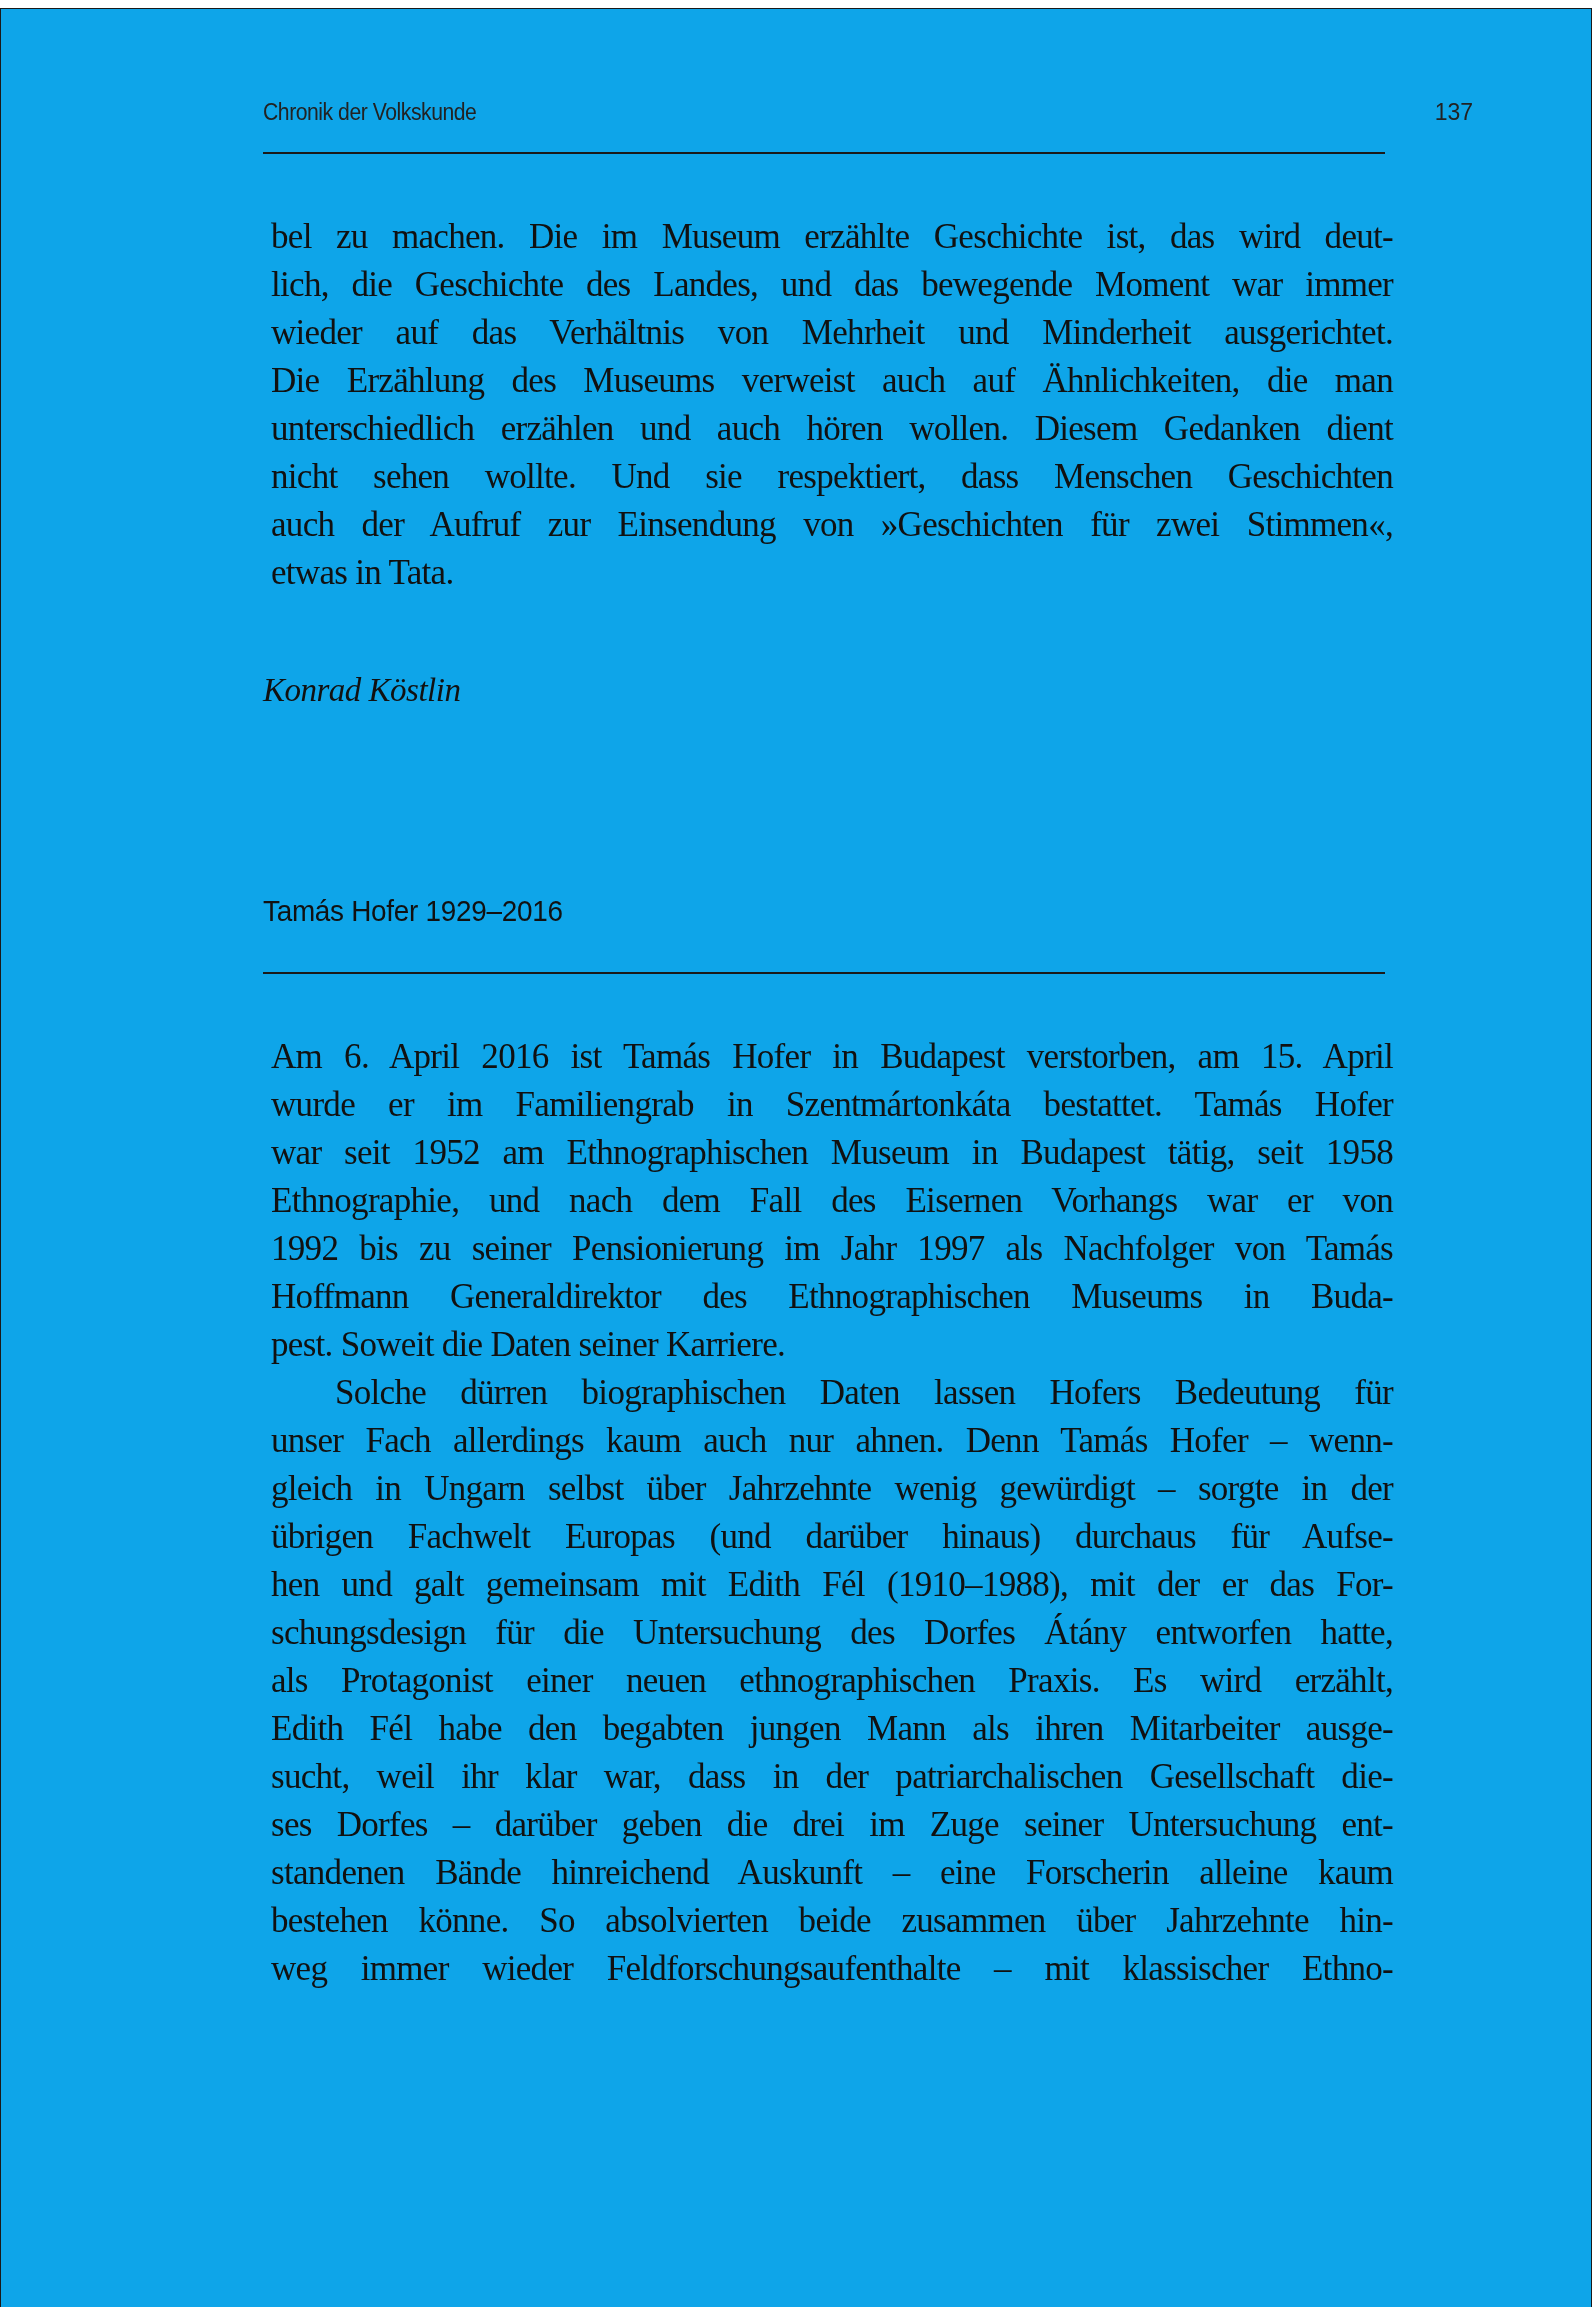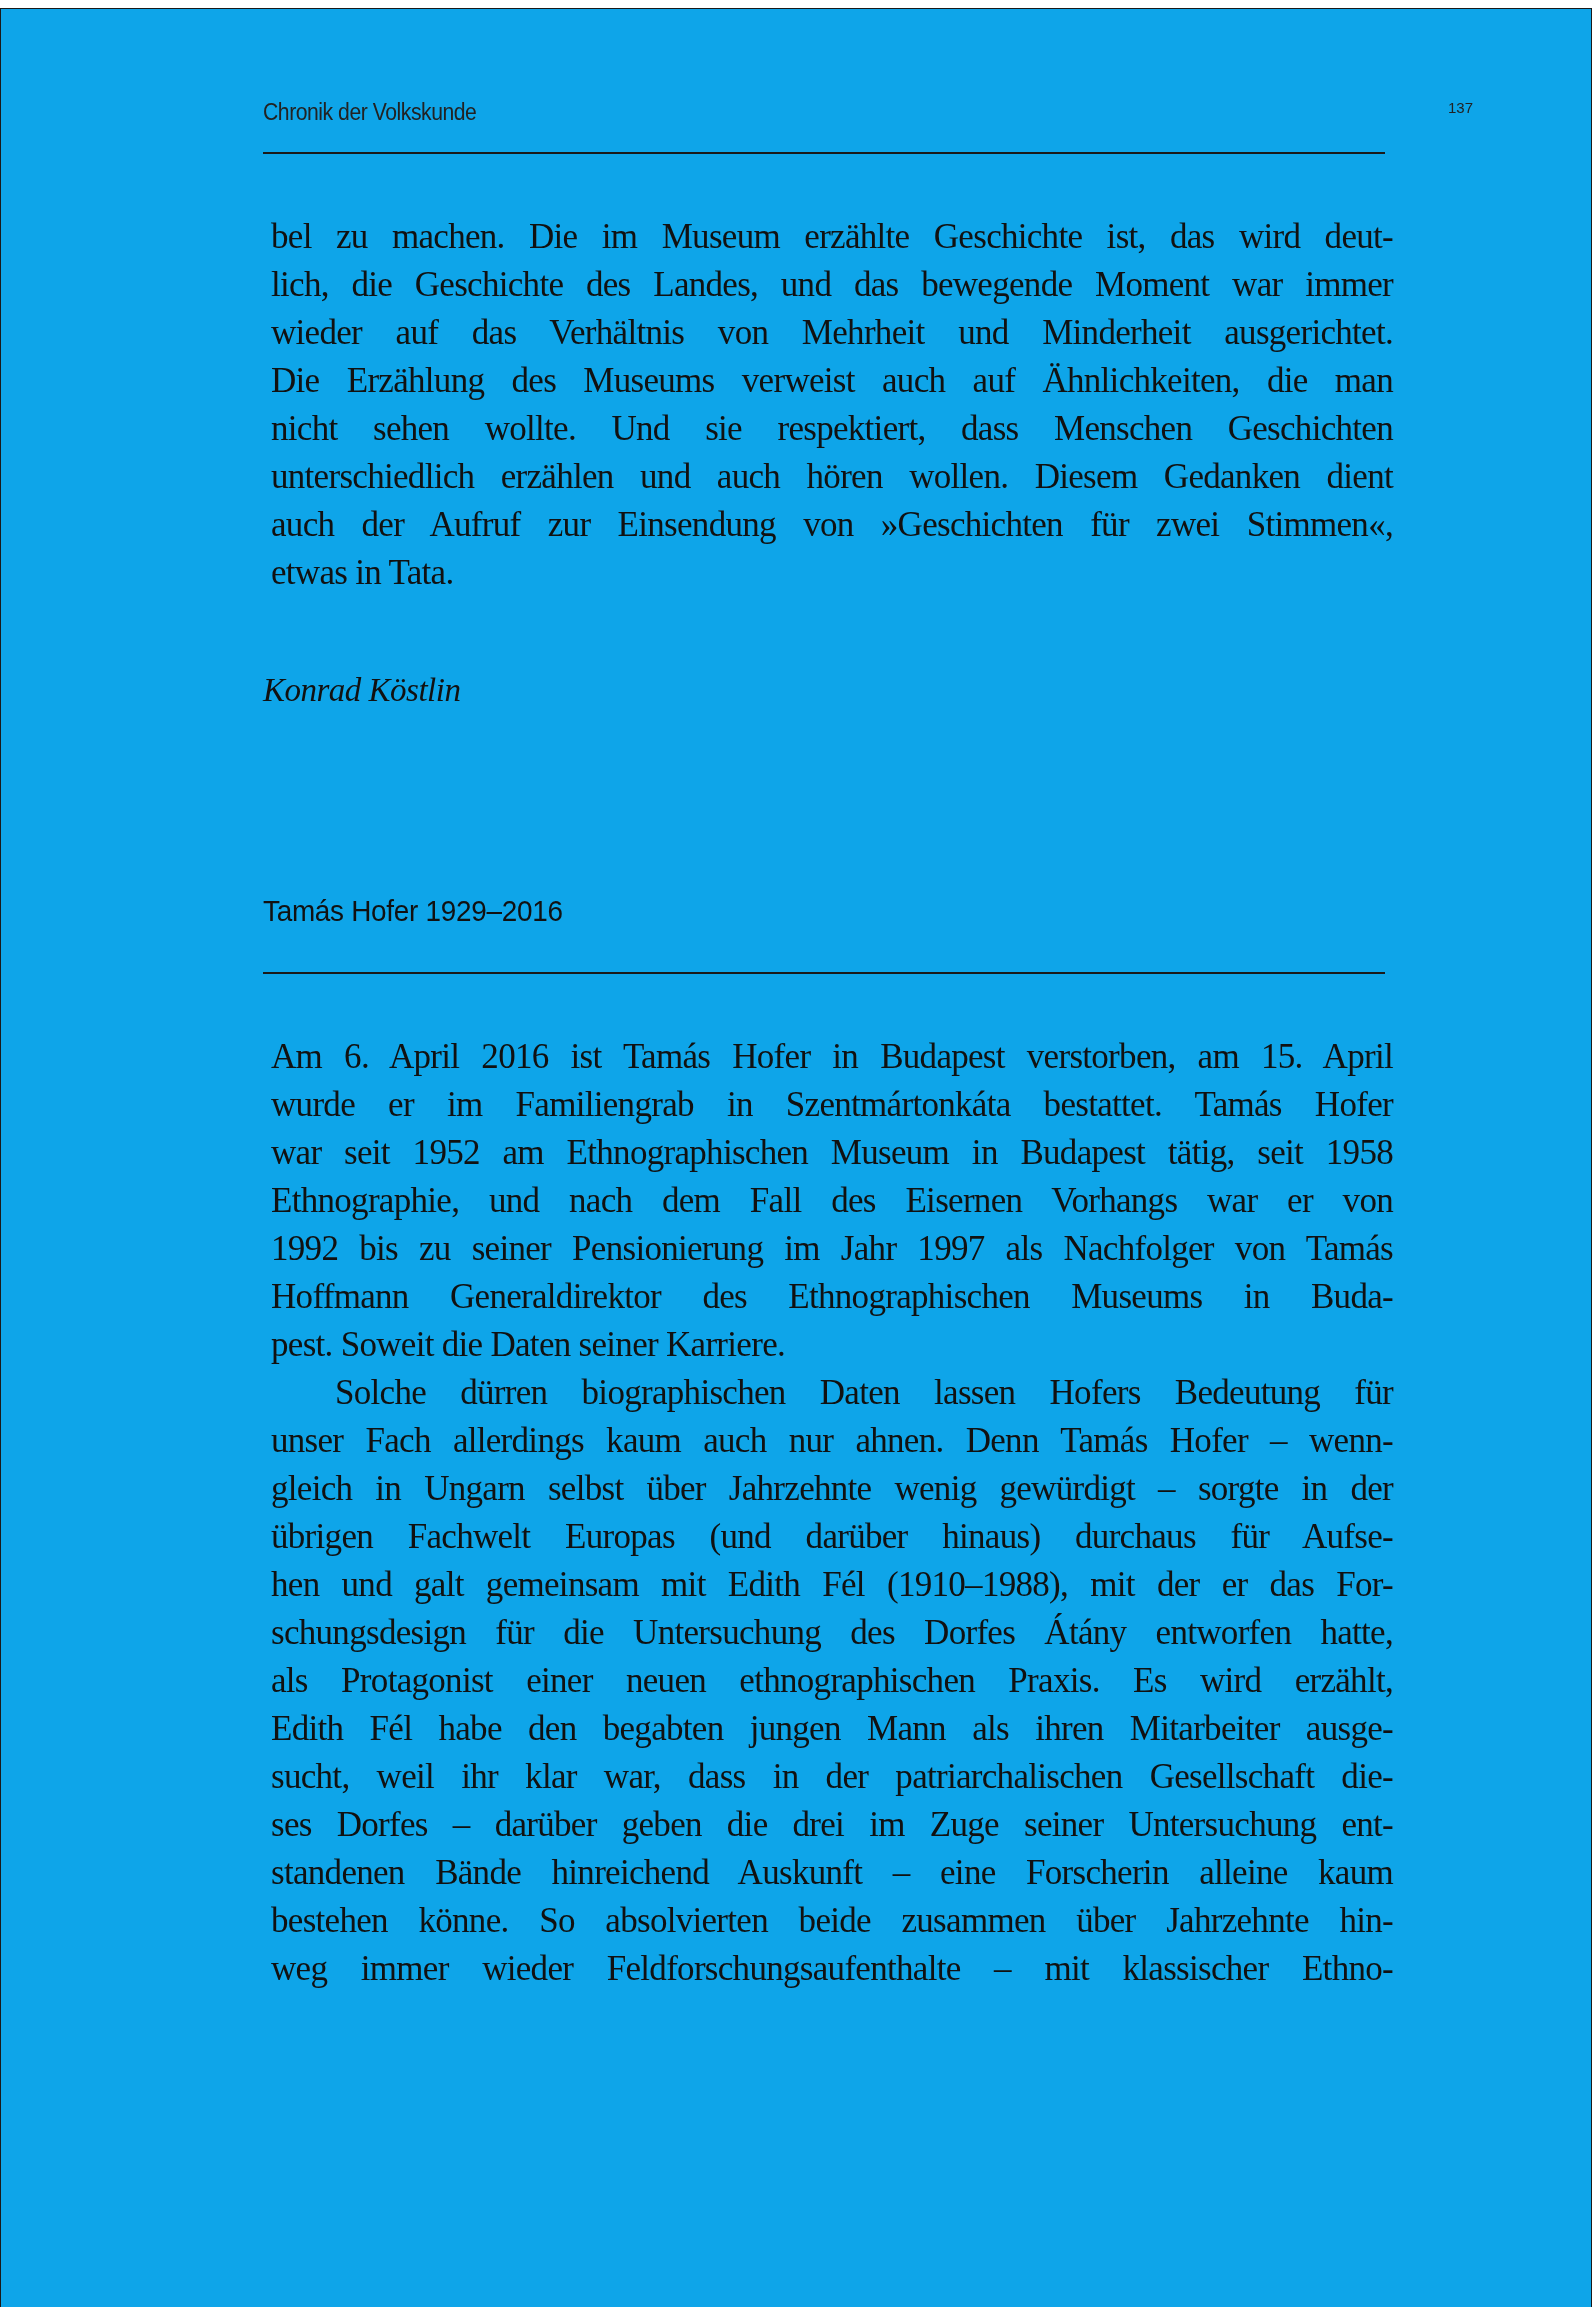--- a/index.html
+++ b/index.html
@@ -35,21 +35,21 @@
       letter-spacing: -0.5px;
       transform: scaleX(0.92);
       transform-origin: left top;
       white-space: nowrap;
     }
     .page-number {
       position: absolute;
       right: 118px;
       top: 90px;
       font-family: "Liberation Sans", sans-serif;
-      font-size: 15px;
+      font-size: 23px;
       color: #222;
     }
     .rule {
       position: absolute;
       left: 262px;
       width: 1122px;
       background: #1a1a1a;
     }
     .rule.head { top: 143px; height: 1.6px; }
     .rule.section { top: 963px; height: 2.4px; }
@@ -112,22 +112,22 @@
 
   <div class="running-head">Chronik der Volkskunde</div>
   <div class="page-number">137</div>
   <div class="rule head"></div>
 
   <div class="body-text block-1">
     <span class="line">bel zu machen. Die im Museum erzählte Geschichte ist, das wird deut-</span>
     <span class="line">lich, die Geschichte des Landes, und das bewegende Moment war immer</span>
     <span class="line">wieder auf das Verhältnis von Mehrheit und Minderheit ausgerichtet.</span>
     <span class="line">Die Erzählung des Museums verweist auch auf Ähnlichkeiten, die man</span>
+    <span class="line">unterschiedlich erzählen und auch hören wollen. Diesem Gedanken dient</span>
     <span class="line">nicht sehen wollte. Und sie respektiert, dass Menschen Geschichten</span>
-    <span class="line">unterschiedlich erzählen und auch hören wollen. Diesem Gedanken dient</span>
     <span class="line">auch der Aufruf zur Einsendung von »Geschichten für zwei Stimmen«,</span>
     <span class="line last">etwas in Tata.</span>
   </div>
 
   <div class="signature">Konrad Köstlin</div>
 
   <div class="section-heading">Tamás Hofer 1929–2016</div>
   <div class="rule section"></div>
 
   <div class="body-text block-2">

